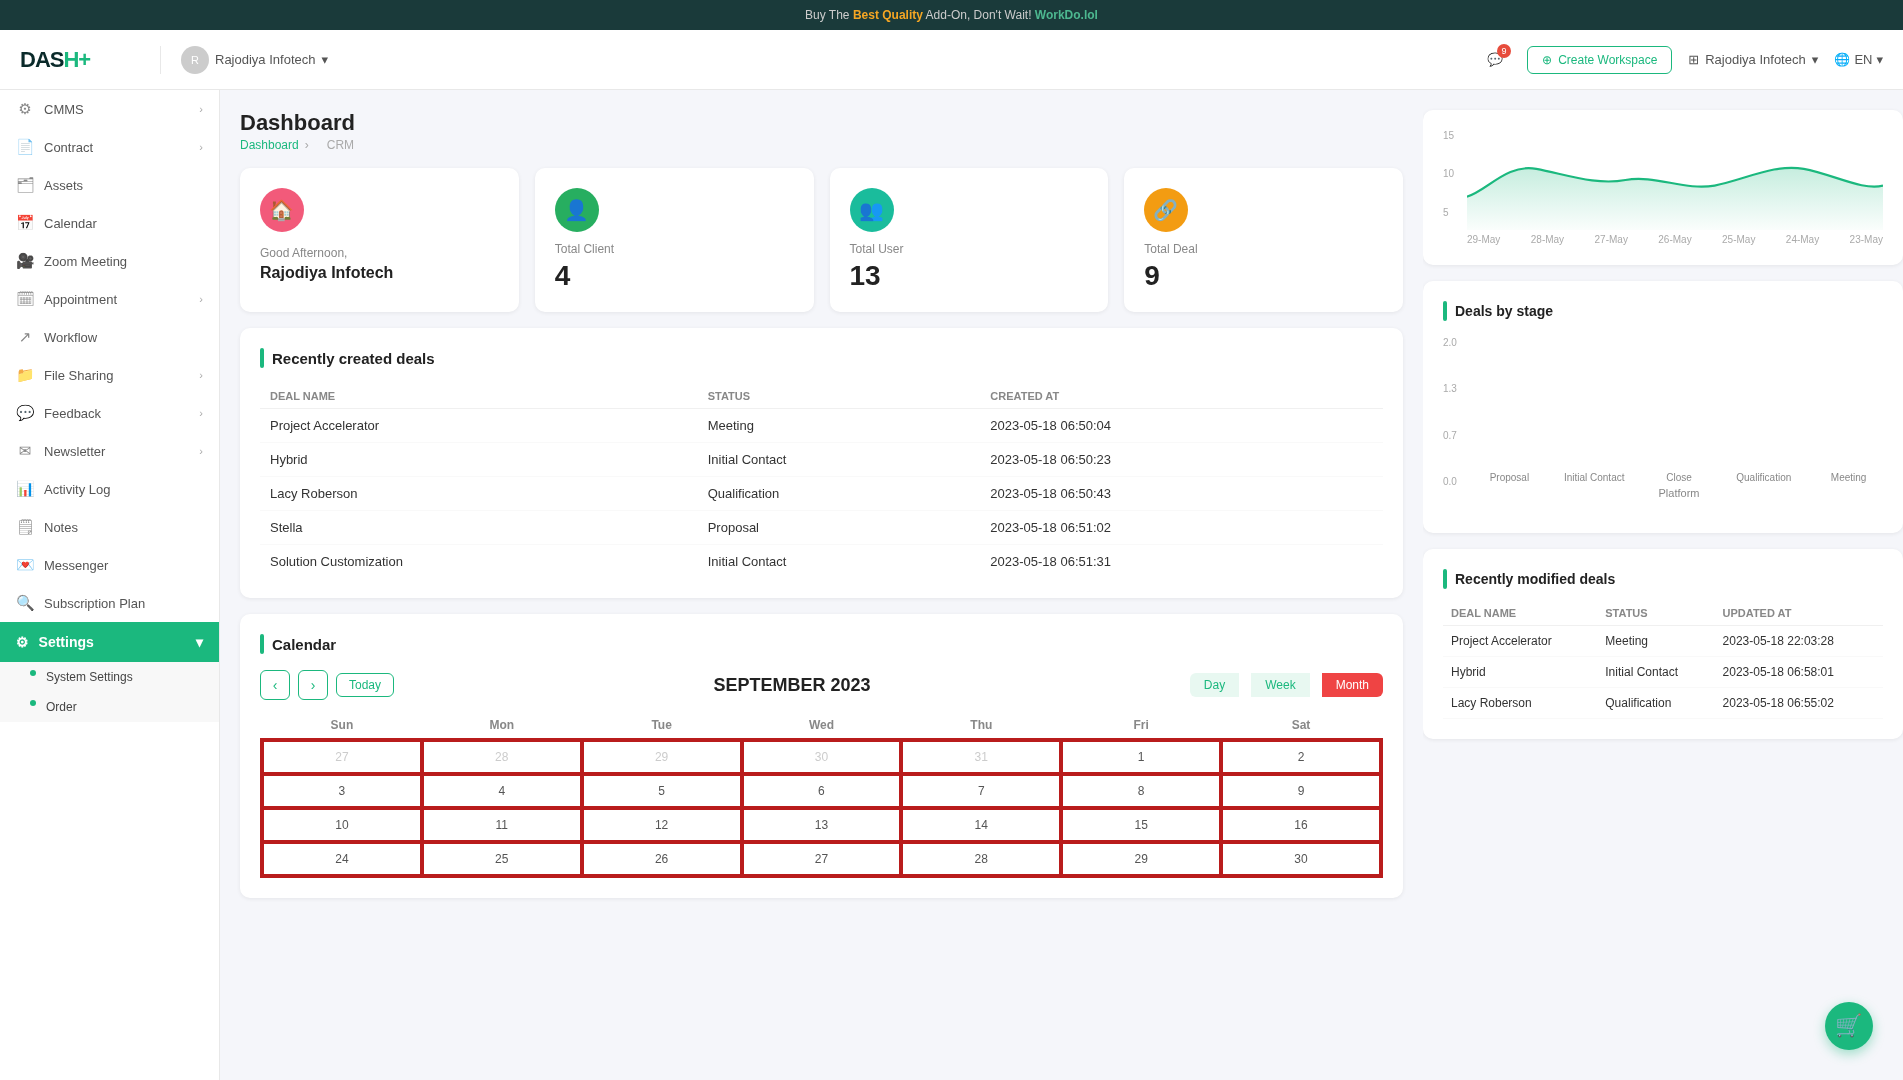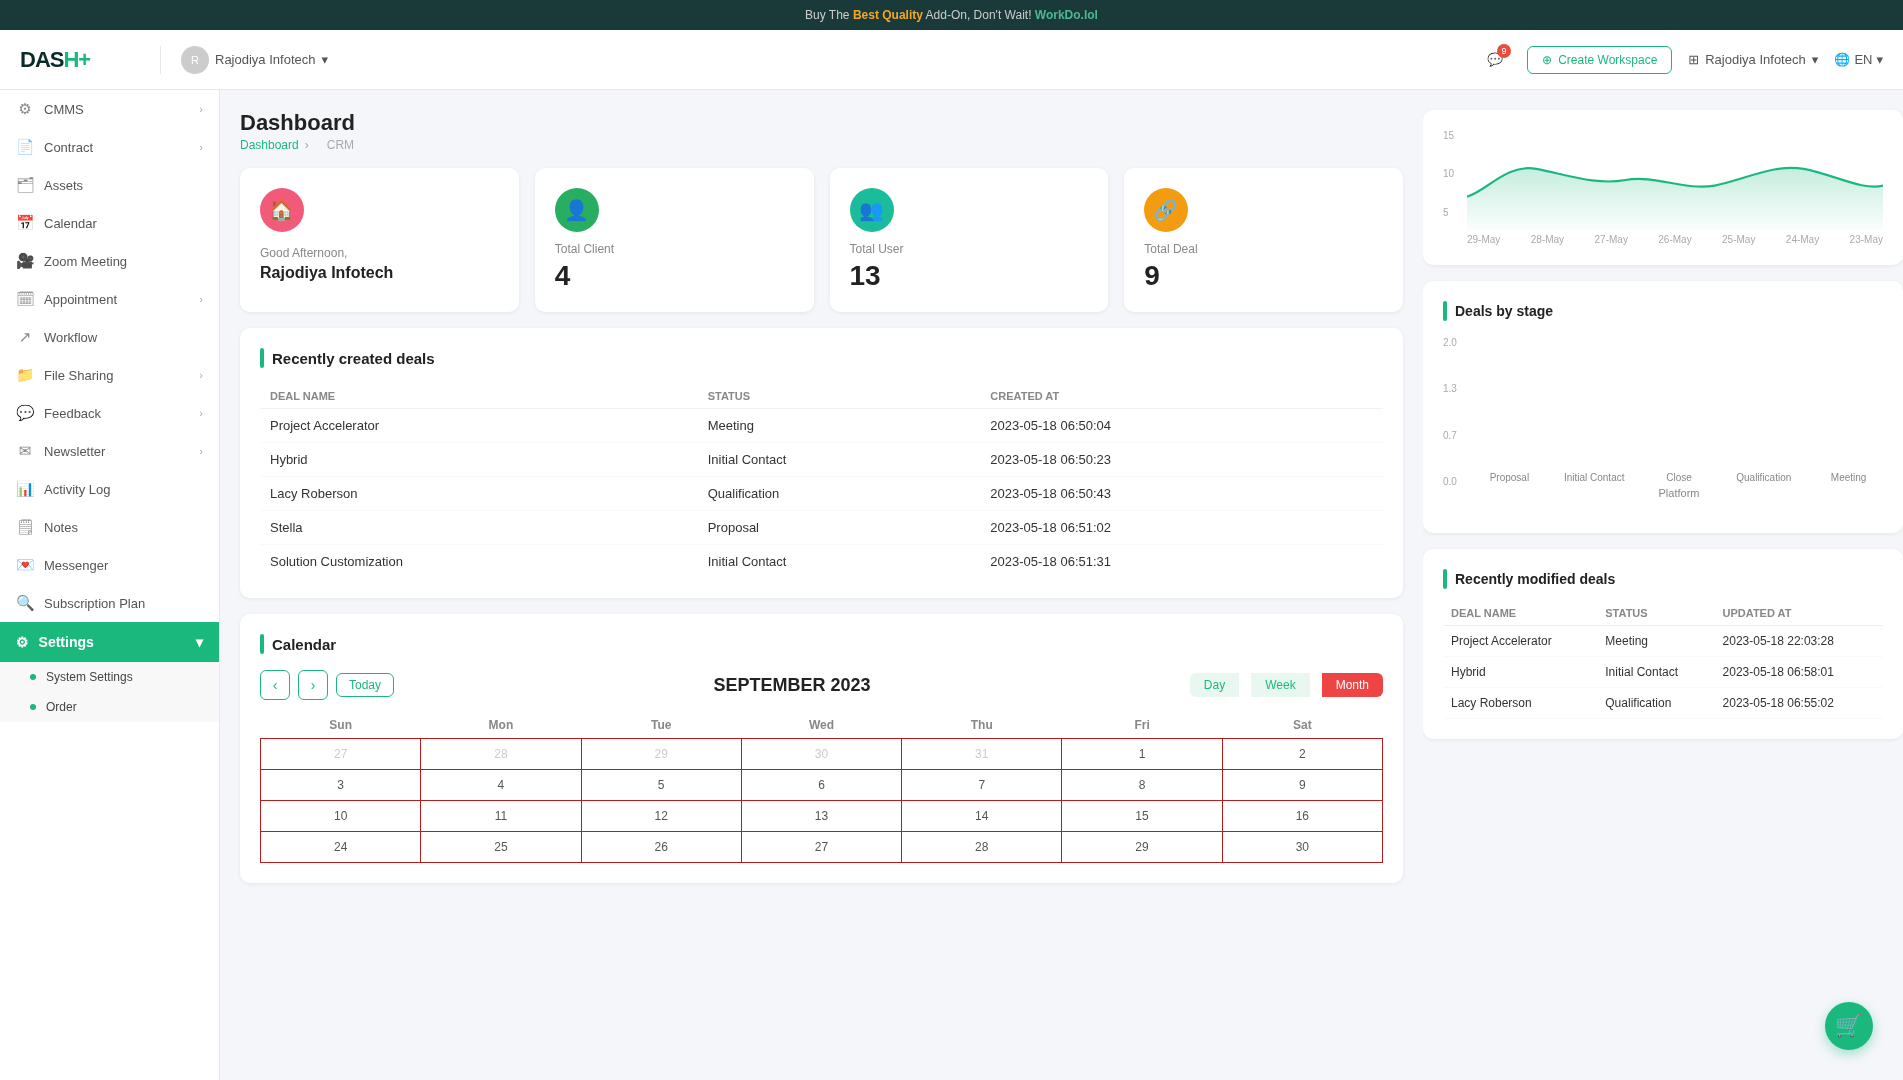--- a/index.html
+++ b/index.html
@@ -92,21 +92,21 @@
     .sidebar-item .icon { width: 18px; text-align: center; font-size: 15px; color: #888; }
     .sidebar-item .chevron { margin-left: auto; font-size: 11px; color: #aaa; }
     .sidebar-settings {
       background: #1bb87e; color: #fff;
       display: flex; align-items: center; gap: 10px;
       padding: 12px 16px; cursor: pointer; font-size: 14px; font-weight: 600;
     }
     .sidebar-settings .chevron { margin-left: auto; }
     .sidebar-sub { background: #f8f8f8; }
     .sidebar-sub-item {
-      display: flex; align-items: center; gap: 10px;
+      display: flex; align-items: flex-start; gap: 10px;
       padding: 8px 16px 8px 30px; cursor: pointer; color: #444; font-size: 12px;
     }
     .sidebar-sub-item .dot { width: 6px; height: 6px; border-radius: 50%; background: #1bb87e; }
 
     
     .main { flex: 1; overflow-y: auto; padding: 20px; }
     .page-title { font-size: 22px; font-weight: 700; color: #222; }
     .breadcrumb { display: flex; align-items: center; gap: 6px; font-size: 12px; color: #1bb87e; margin-top: 2px; }
     .breadcrumb .sep { color: #aaa; }
     .breadcrumb .crumb-inactive { color: #aaa; margin-left: 12px; }
@@ -163,21 +163,21 @@
     .cal-view-btns { display: flex; gap: 12px; justify-content: flex-end; }
     .cal-view-btn {
       background: #ef4444; color: #fff; border: none;
       padding: 5px 14px; cursor: pointer; font-size: 12px;
     }
     .cal-view-btn:first-child { border-radius: 6px 0 0 6px; }
     .cal-view-btn:last-child { border-radius: 0 6px 6px 0; }
     .cal-view-btn.inactive { background: #e8f8f1; color: #1bb87e; }
     .cal-grid { width: 100%; border-collapse: collapse; }
     .cal-grid th { text-align: center; font-size: 12px; color: #888; padding: 6px; }
-    .cal-grid td { text-align: center; font-size: 12px; color: #555; padding: 8px 4px; border: 1px solid #b91c1c; min-width: 40px; }
+    .cal-grid td { text-align: center; font-size: 12px; color: #555; padding: 8px 4px; border: 4px solid #b91c1c; min-width: 40px; }
     .cal-grid td.other-month { color: #ccc; }
 
     
     .right-panel { width: 480px; min-width: 480px; overflow-y: auto; padding: 20px 0 20px 0; }
     .chart-card { background: #fff; border-radius: 10px; box-shadow: 0 1px 4px rgba(0,0,0,0.07); padding: 20px; margin-bottom: 16px; }
     .chart-title { font-size: 14px; font-weight: 700; color: #222; margin-bottom: 12px; display: flex; align-items: center; gap: 8px; }
 
     
     .line-chart-wrap { position: relative; height: 100px; }
     .line-chart-wrap svg { width: 100%; height: 100%; }

